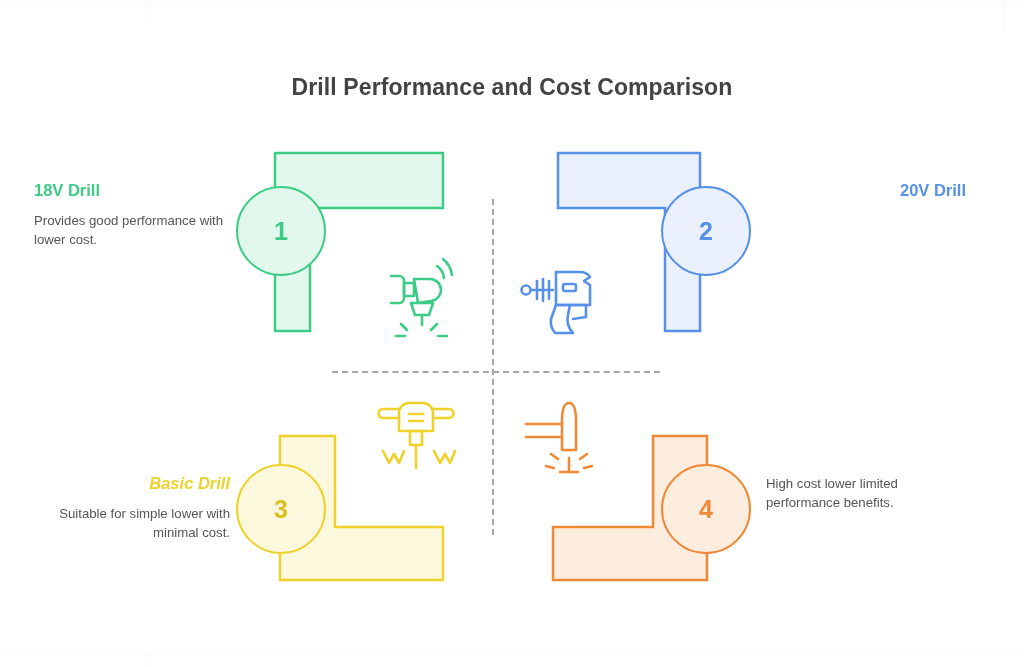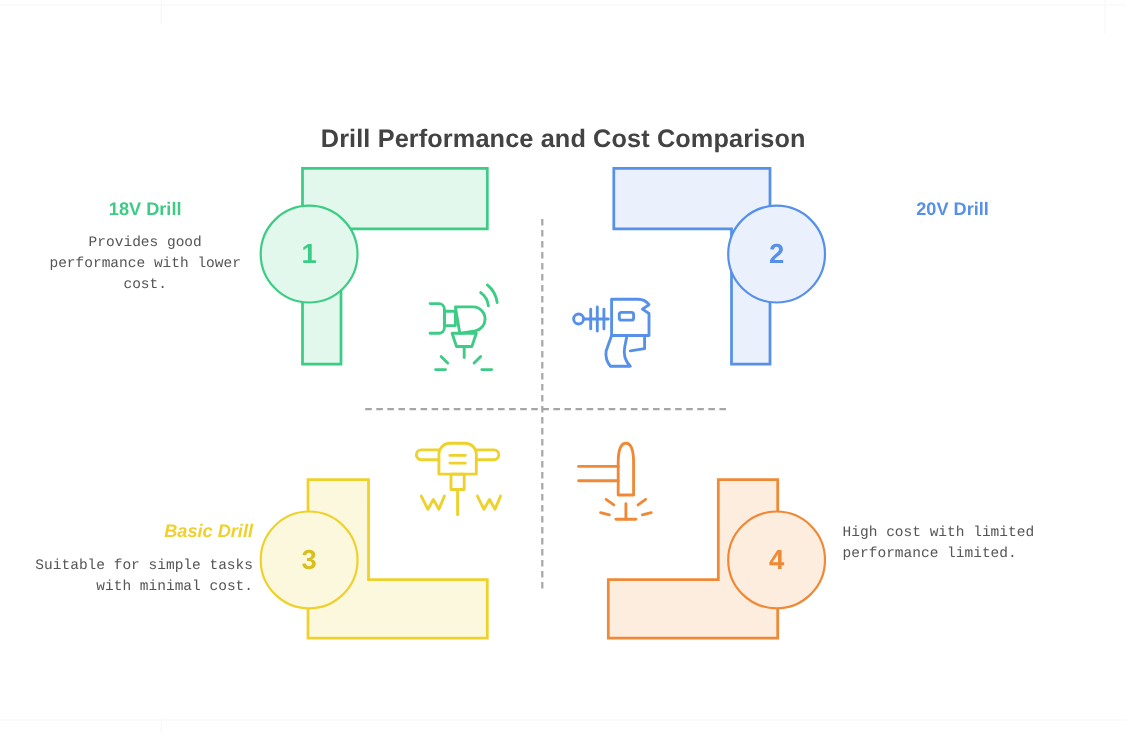--- a/index.html
+++ b/index.html
@@ -37,21 +37,20 @@
   #title {
     position: absolute;
     left: 0;
     top: 74px;
     width: 1024px;
     text-align: center;
     font-size: 23px;
     font-weight: bold;
     color: #434343;
     letter-spacing: .1px;
-    margin-top: 39px;
   }
 
   
   .divider-h {
     position: absolute;
     left: 332px;
     top: 371px;
     width: 328px;
     height: 0;
     border-top: 2px dashed #a6a6a6;
@@ -83,25 +82,24 @@
     font-size: 16.5px;
     font-weight: bold;
     margin: 0 0 10px 0;
     line-height: 1.2;
   }
   .block .body {
     font-size: 13.2px;
     color: #555555;
     line-height: 1.45;
     margin: 0;
-    font-family: Liberation Mono, monospace;
-  }
-
-  #block-1 { left: 34px;  top: 181px; text-align: center; }
-  #block-2 { left: 766px; top: 181px; text-align: center;  width: 200px; }
+  }
+
+  #block-1 { left: 34px;  top: 181px; text-align: left; }
+  #block-2 { left: 766px; top: 181px; text-align: right;  width: 200px; }
   #block-3 { left: 28px;  top: 474px; text-align: right; width: 202px; }
   #block-4 { left: 766px; top: 474px; text-align: left;  width: 200px; }
 
   .c-green  { color: #3dcc85; }
   .c-blue   { color: #5690e8; }
   .c-yellow { color: #eed12b; font-style: italic; }
   .c-orange { color: #ef8935; }
 </style>
 </head>
 <body>
@@ -201,20 +199,20 @@
     <p class="heading c-green">18V Drill</p>
     <p class="body">Provides good performance with lower cost.</p>
   </div>
 
   <div class="block" id="block-2">
     <p class="heading c-blue">20V Drill</p>
   </div>
 
   <div class="block" id="block-3">
     <p class="heading c-yellow">Basic Drill</p>
-    <p class="body">Suitable for simple tasks with minimal cost.</p>
+    <p class="body">Suitable for simple lower with minimal cost.</p>
   </div>
 
   <div class="block" id="block-4">
-    <p class="body">High cost with limited performance limited.</p>
+    <p class="body">High cost lower limited performance benefits.</p>
   </div>
 
 </div>
 
 </body></html>

